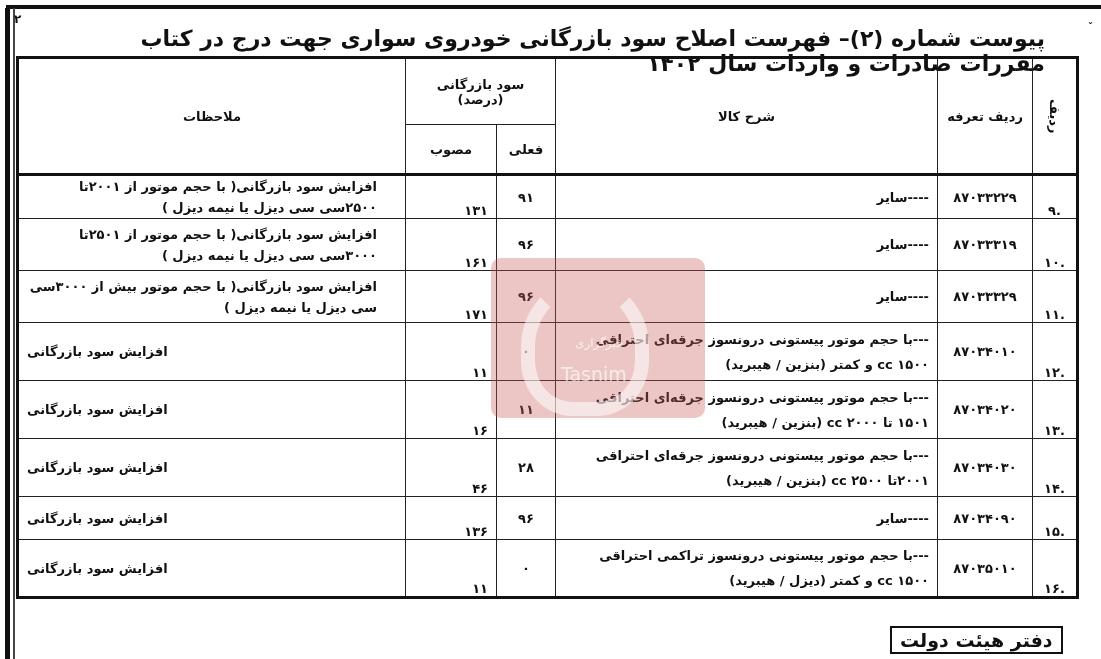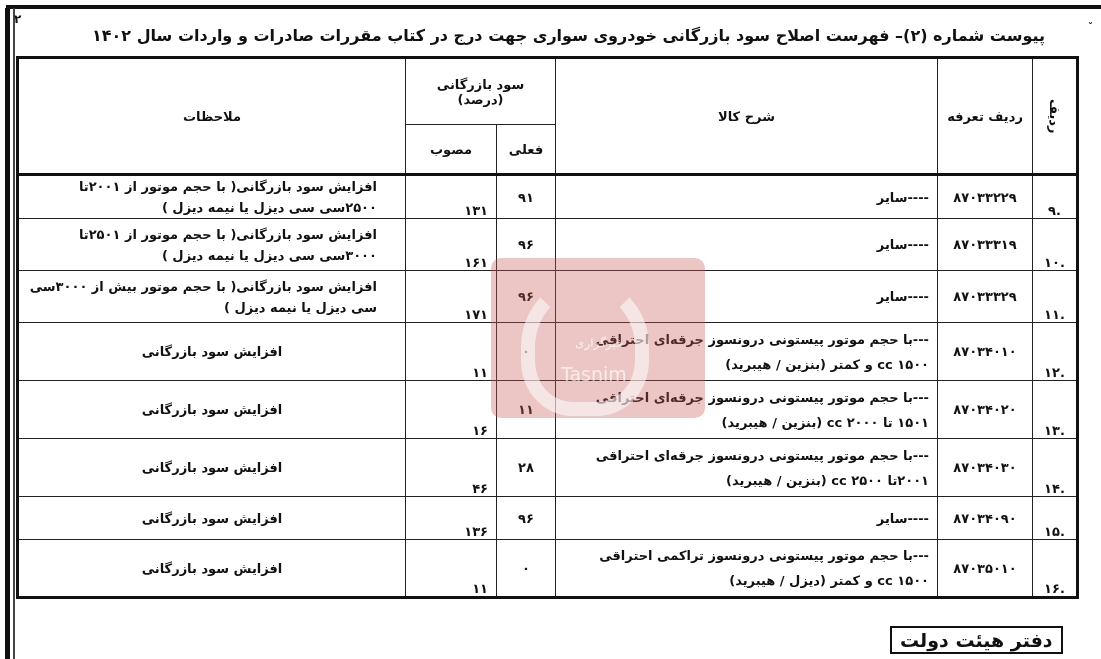--- a/index.html
+++ b/index.html
@@ -2,33 +2,33 @@
 <html><head>
 <meta charset="utf-8">
 <style>
   html, body { margin:0; padding:0; background:#ffffff; }
   body { width:1101px; height:659px; position:relative; overflow:hidden; font-family:"DejaVu Sans", sans-serif; color:#111; }
   .page-num { position:absolute; left:14px; top:12px; font-size:12px; font-weight:bold; }
   .top-rule { position:absolute; left:6px; top:5px; width:1095px; height:4px; background:#111; }
   .left-rule { position:absolute; left:5px; top:8px; width:5px; height:651px; background:#111; }
   .left-rule2 { position:absolute; left:13px; top:8px; width:2px; height:651px; background:#444; }
   .corner-mark { position:absolute; right:8px; top:22px; font-size:10px; font-weight:bold; }
-  .title { position:absolute; top:26px; left:60px; width:985px; text-align:right; direction:rtl; font-size:16px; font-weight:bold; letter-spacing:-0.3px; }
+  .title { position:absolute; top:26px; left:60px; width:985px; text-align:right; direction:rtl; font-size:22px; font-weight:bold; letter-spacing:-0.3px; }
   table.main { position:absolute; left:16px; top:56px; width:1060px; border-collapse:collapse; direction:rtl; table-layout:fixed; border:3px solid #111; }
   table.main td, table.main th { border:1px solid #222; padding:0 8px; font-weight:bold; font-size:13px; }
   table.main thead th { font-size:13px; height:40px; }
   table.main thead tr.h1 th.tall { height:98px; }
   thead { border-bottom:3px solid #111; }
   th.rowno-h { writing-mode:vertical-rl; font-size:11px; padding:0; }
   td.rowno { font-size:12px; vertical-align:bottom; text-align:center; padding-bottom:6px; }
   td.tariff { text-align:center; font-size:14px; letter-spacing:1px; }
   td.desc { text-align:right; line-height:25px; }
   td.num-actual { text-align:center; vertical-align:middle; font-size:14px; }
   td.num-approved { text-align:right; vertical-align:bottom; padding-bottom:4px; font-size:14px; }
-  td.note { text-align:center; vertical-align:middle; line-height:21px; font-size:13px; }
+  td.note { text-align:left; vertical-align:middle; line-height:21px; font-size:13px; }
   td.note.left { text-align:right; padding-right:28px; }
   .r2 { height:52px; }
   .r1 { height:43px; }
   .r3 { height:58px; }
   .stamp { position:absolute; left:890px; top:626px; border:2px solid #111; padding:1px 8px; font-size:19px; font-weight:bold; direction:rtl; background:#fff; }
   .watermark { position:absolute; left:491px; top:258px; width:214px; height:160px; background:rgba(200,90,90,0.35); border-radius:10px; pointer-events:none; }
   .watermark .wm-glyph { position:absolute; left:30px; top:20px; width:100px; height:110px; border:14px solid rgba(255,255,255,0.55); border-radius:50% 50% 40% 40%; border-top-color:transparent; }
   .watermark .wm-text { position:absolute; left:84px; top:78px; color:rgba(255,255,255,0.7); font-size:12px; direction:rtl; }
   .watermark .wm-brand { position:absolute; left:70px; top:105px; color:rgba(255,255,255,0.65); font-size:19px; }
 </style>

